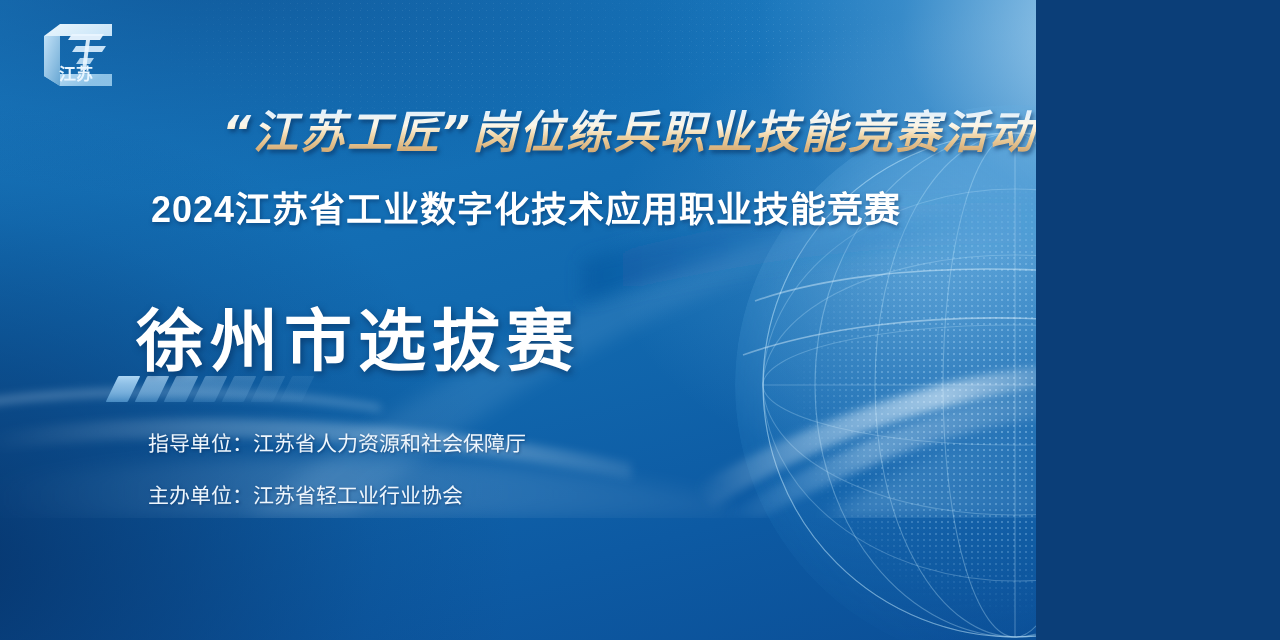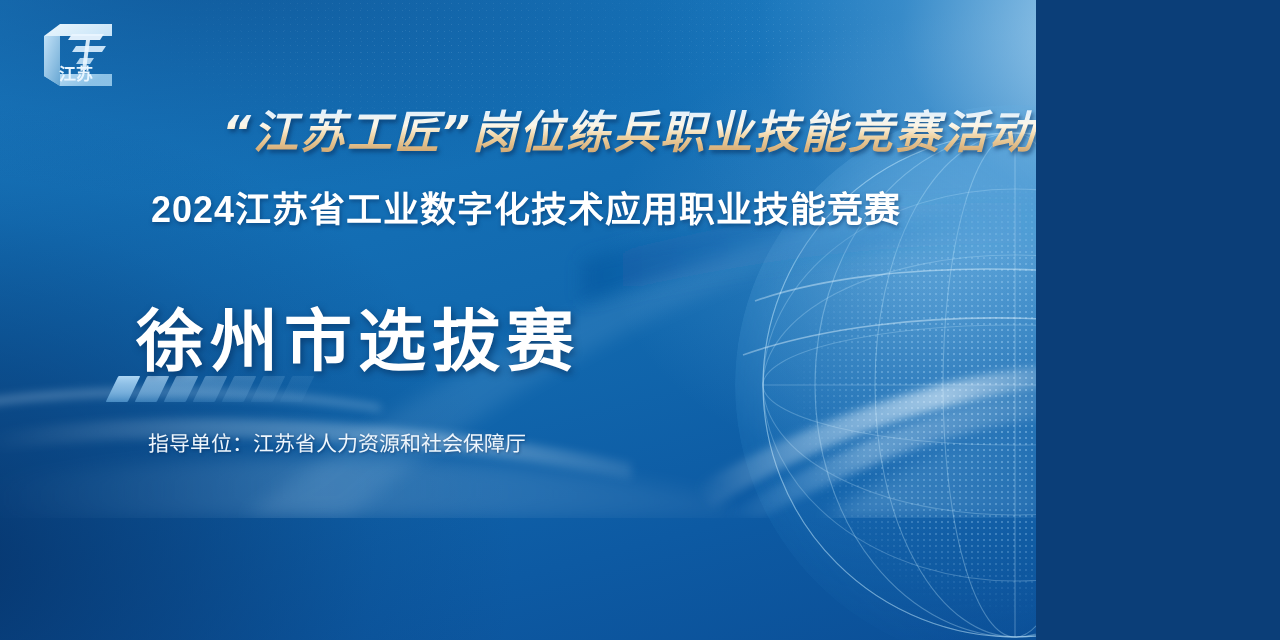--- a/index.html
+++ b/index.html
@@ -265,18 +265,19 @@
       <text x="46" y="66" font-size="17" font-weight="700" font-family="'DejaVu Sans','Liberation Sans',sans-serif" fill="#eaf6ff" text-anchor="middle">江苏</text>
     </svg>
   </div>
 
   <div class="title-main">“江苏工匠”岗位练兵职业技能竞赛活动</div>
   <div class="title-sub">2024江苏省工业数字化技术应用职业技能竞赛</div>
   <div class="title-city">徐州市选拔赛</div>
 
   <div class="credits-left">
     <div class="cline"><span>指导单位：</span><span>江苏省人力资源和社会保障厅</span></div>
+    <div class="cline gap"><span>主办单位：</span><span>江苏省轻工业行业协会</span></div>
   </div>
 
   <div class="credits-right">
   </div>
 
 </div>
 
 </body></html>

